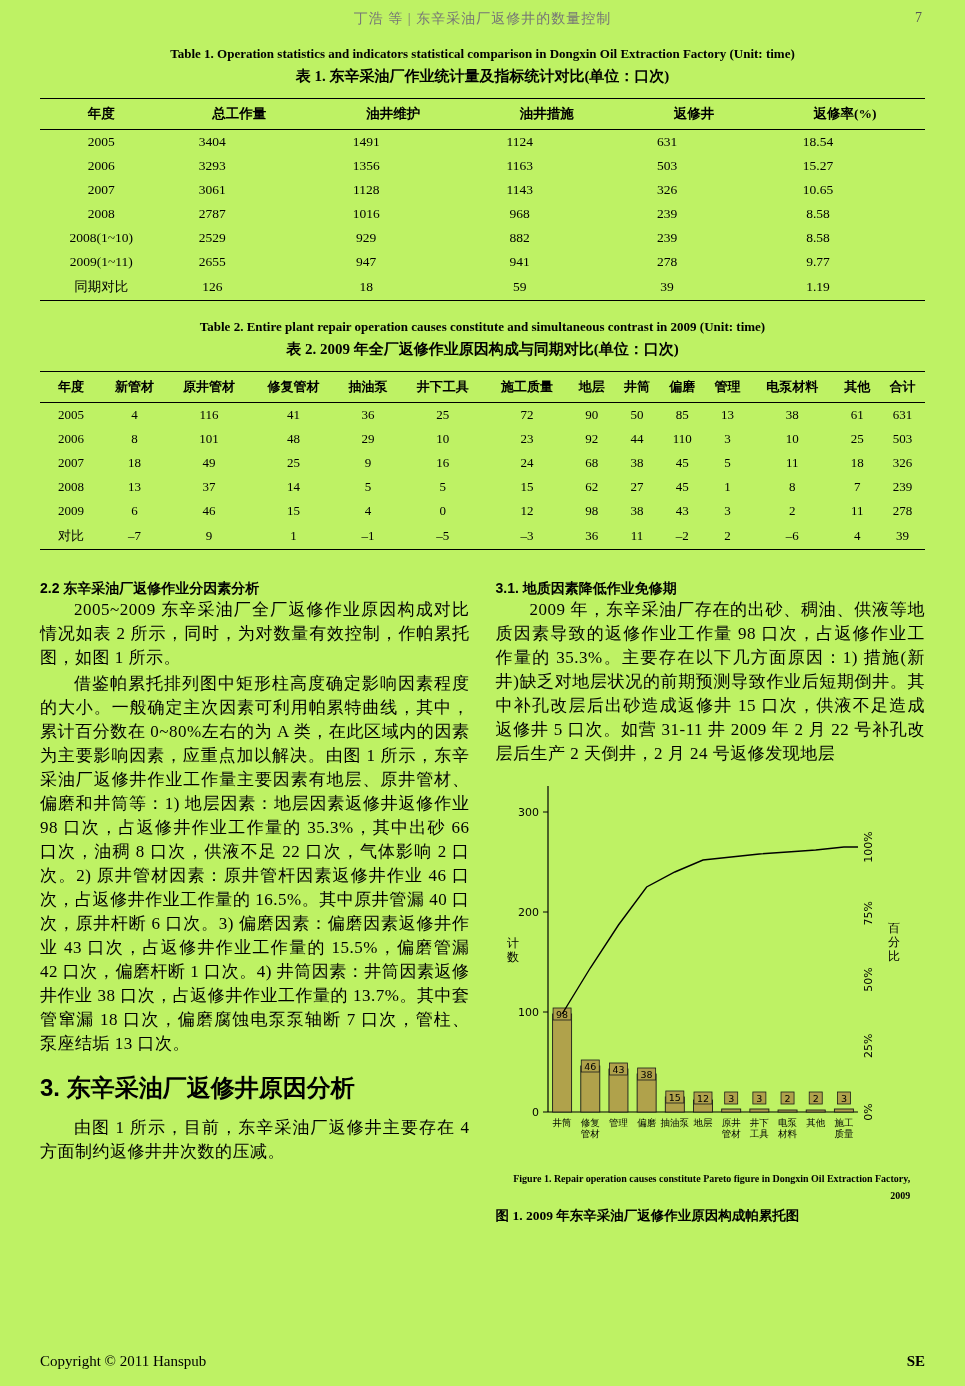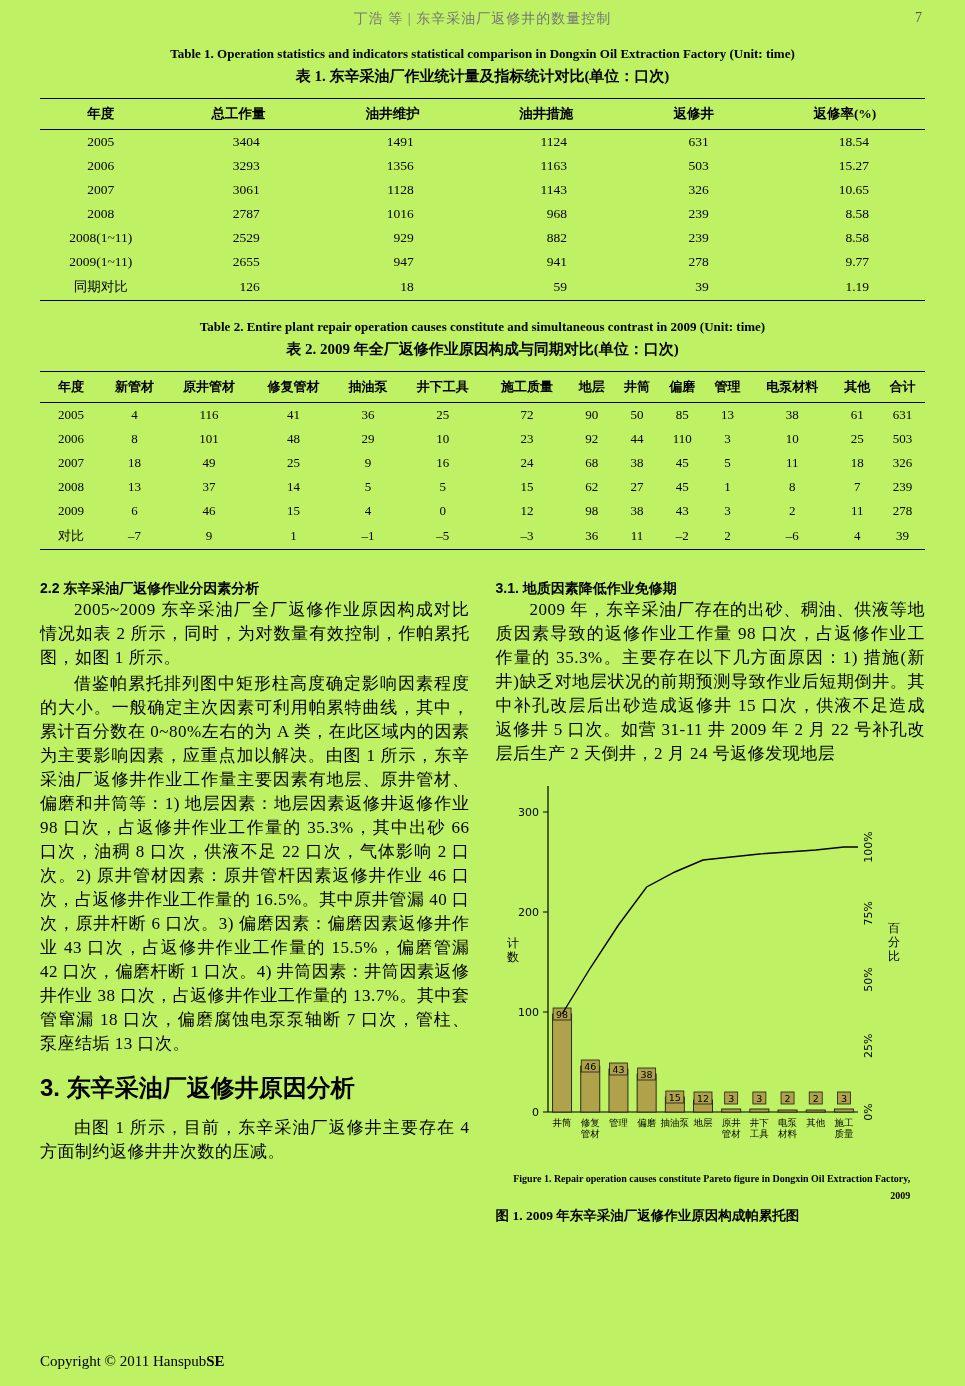--- a/index.html
+++ b/index.html
@@ -18,42 +18,42 @@
   .tbl-caption.en { font-size:13px; margin-top:18px; }
   .tbl-caption.zh { font-size:15px; margin-top:5px; }
 
   table { width:100%; border-collapse:collapse; margin-top:12px;
           border-top:1.6px solid #000; border-bottom:1.4px solid #000; }
   thead th { border-bottom:0.9px solid #000; font-weight:bold; padding:6px 2px; }
   tbody td { padding:4px 2px; }
   .t1 { font-size:13.5px; }
   .t1 th { text-align:center; }
   .t1 td:first-child { text-align:center; }
-  .t1 td:not(:first-child) { text-align:right; padding-right:56px; }
+  .t1 td:not(:first-child) { text-align:center; padding-right:56px; }
   .t2 { font-size:13px; }
   .t2 th, .t2 td { text-align:center; }
   .t2 td:first-child, .t2 th:first-child { width:62px; }
 
   .columns { display:flex; gap:26px; margin-top:22px; }
   .col { flex:1; min-width:0; }
   .sec { font-family:"Liberation Sans","DejaVu Sans",sans-serif; font-weight:bold; color:#000; }
   .h-sub { font-size:14px; margin:8px 0 0 0; }
   .h-main { font-size:24px; margin:16px 0 12px 0; }
   p.body { font-size:17px; line-height:24px; text-align:justify; text-indent:2em;
            letter-spacing:0.5px; margin-bottom:2px; }
 
   .figure { margin-top:10px; text-align:center; }
   .chart-wrap { width:430px; margin:0 auto; }
   svg text { font-family:"DejaVu Sans","Liberation Sans",sans-serif; fill:#000; }
   .fig-caption-en { font-weight:bold; font-size:10px; width:400px; margin:8px auto 0;
                     text-align:right; line-height:17px; }
   .fig-caption-zh { font-weight:bold; font-size:13.5px; margin-top:3px; text-align:left; }
 
   .footer { position:absolute; bottom:16px; left:40px; right:40px;
-            display:flex; font-size:15px; }
+            display:flex; justify-content:space-between; font-size:15px; }
   .journal { font-weight:bold; }
 </style>
 </head>
 <body>
 
 <div class="page">
 
   <div class="header">
     <span>丁浩 等 | 东辛采油厂返修井的数量控制</span>
     <span class="page-num">7</span>
@@ -101,21 +101,21 @@
           </tr>
           <tr>
             <td>2008</td>
             <td>2787</td>
             <td>1016</td>
             <td>968</td>
             <td>239</td>
             <td>8.58</td>
           </tr>
           <tr>
-            <td>2008(1~11)</td>
+            <td>2008(1~10)</td>
             <td>2529</td>
             <td>929</td>
             <td>882</td>
             <td>239</td>
             <td>8.58</td>
           </tr>
           <tr>
             <td>2009(1~11)</td>
             <td>2655</td>
             <td>947</td>

